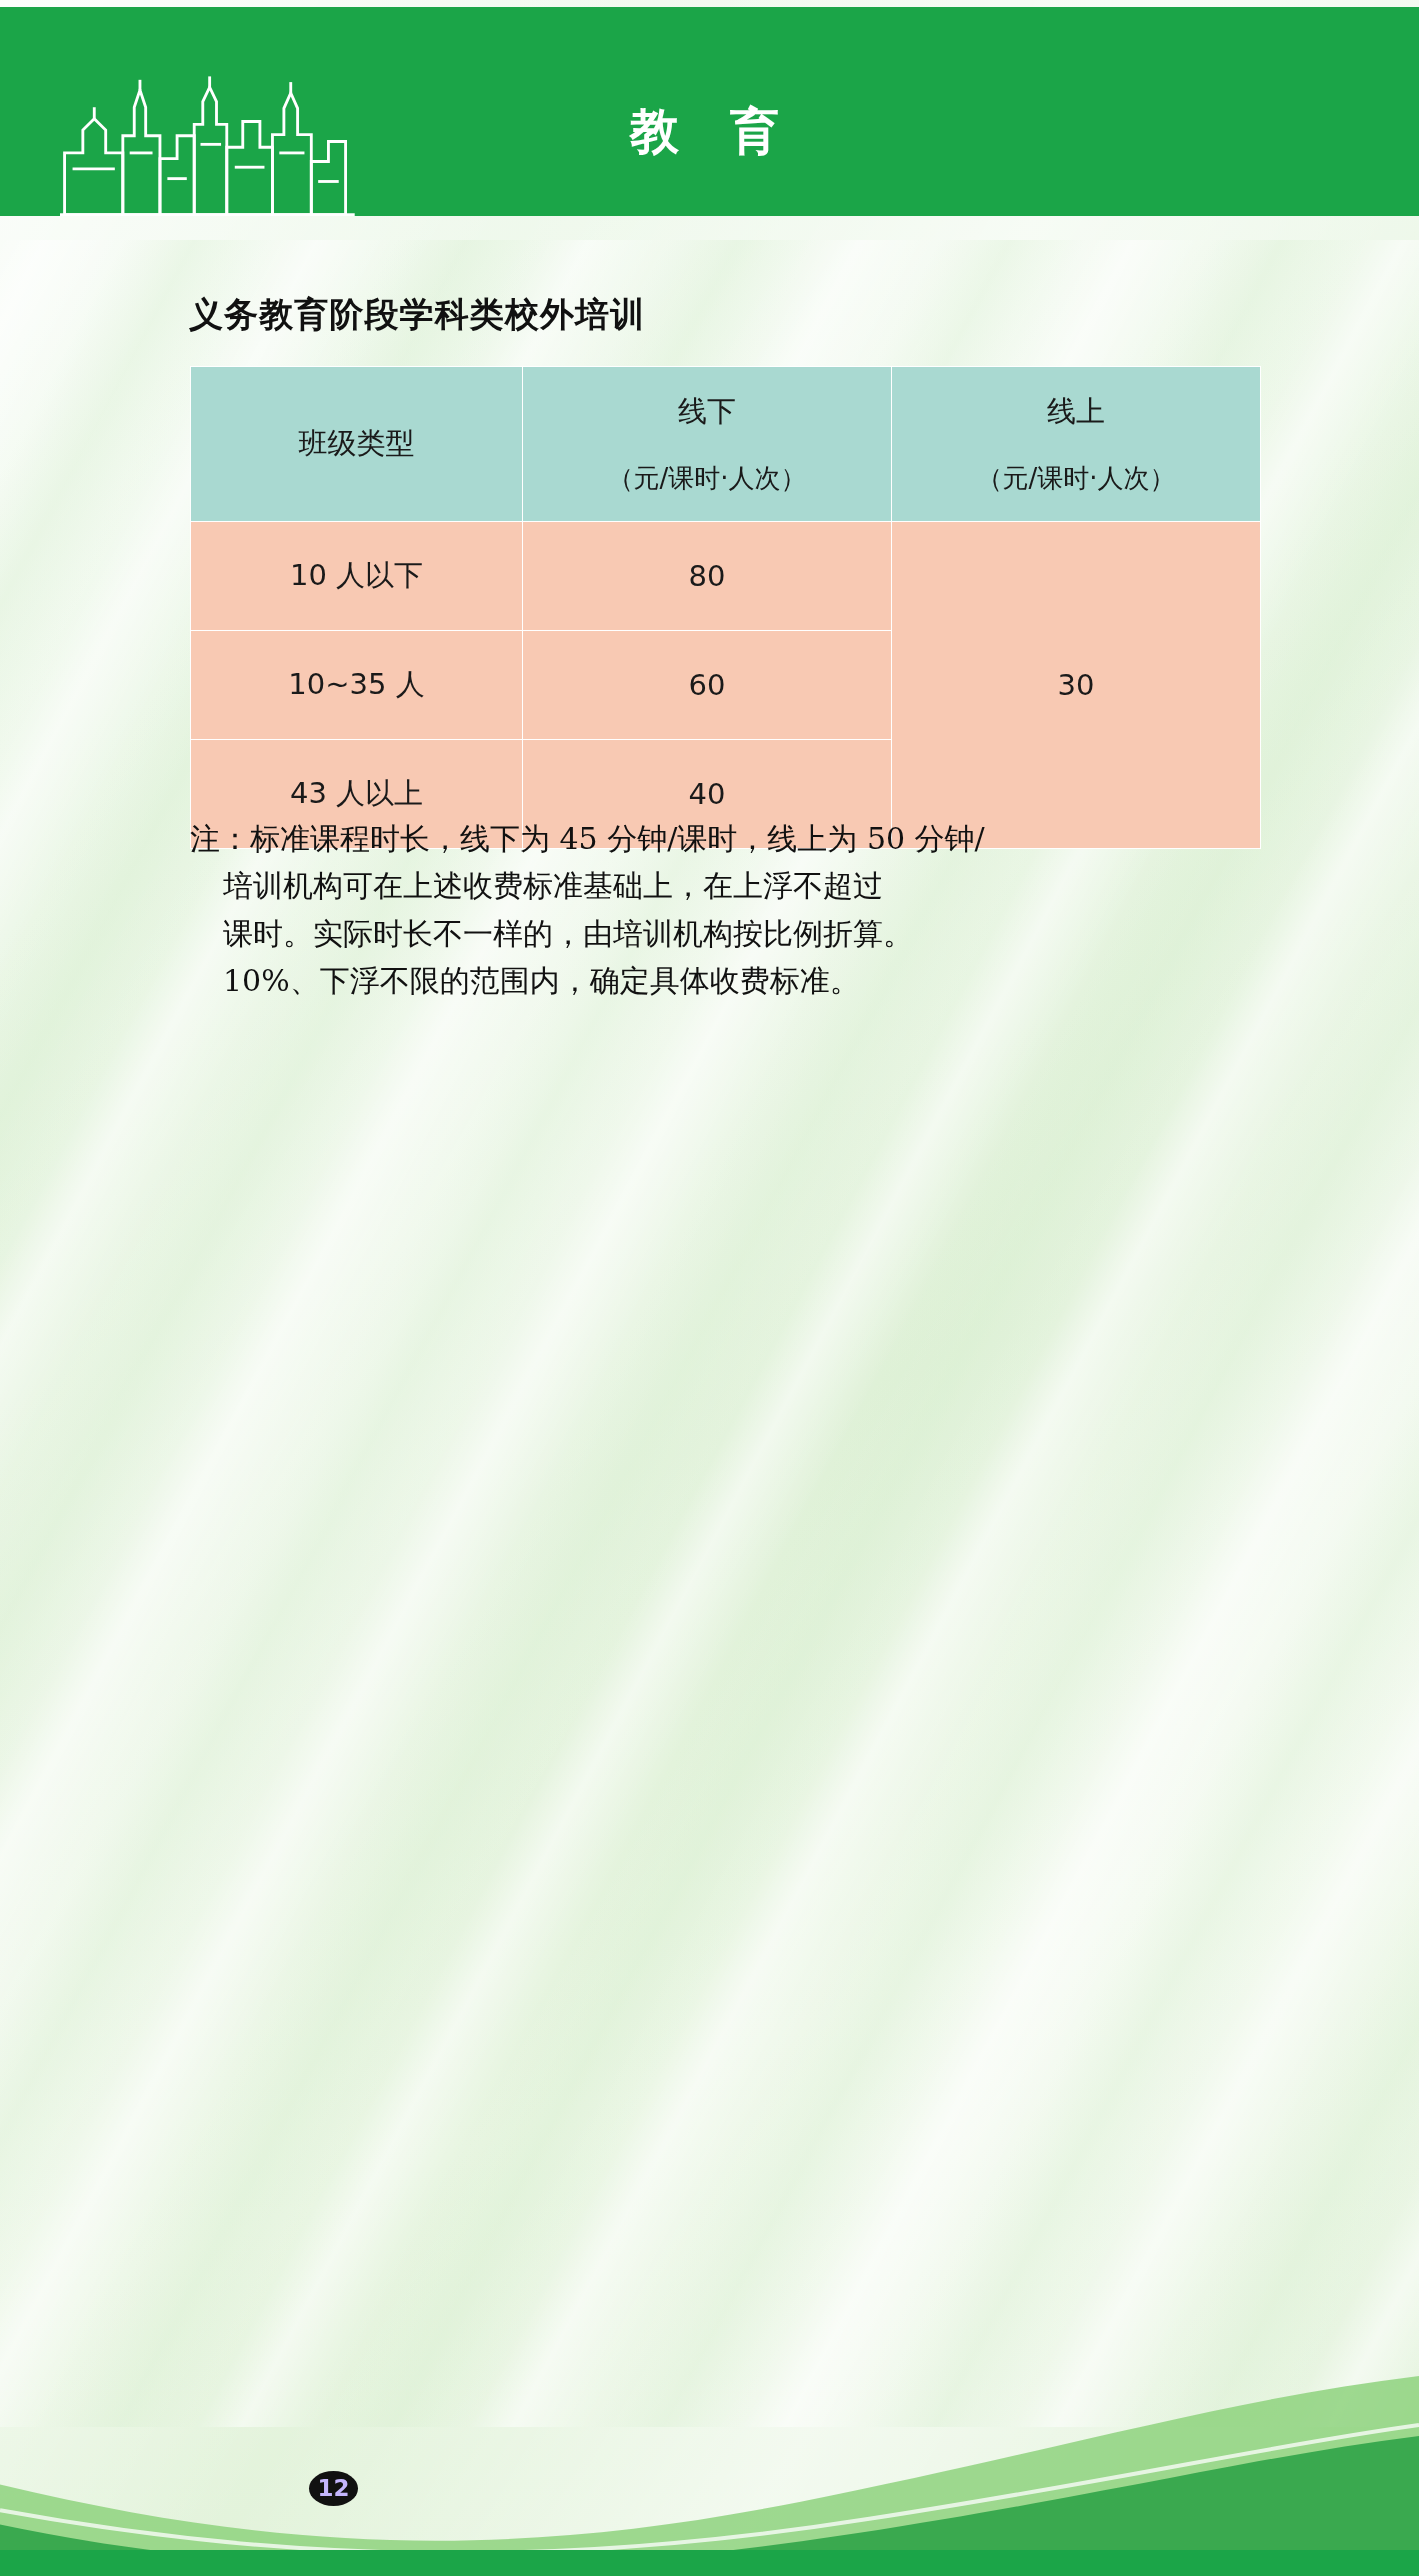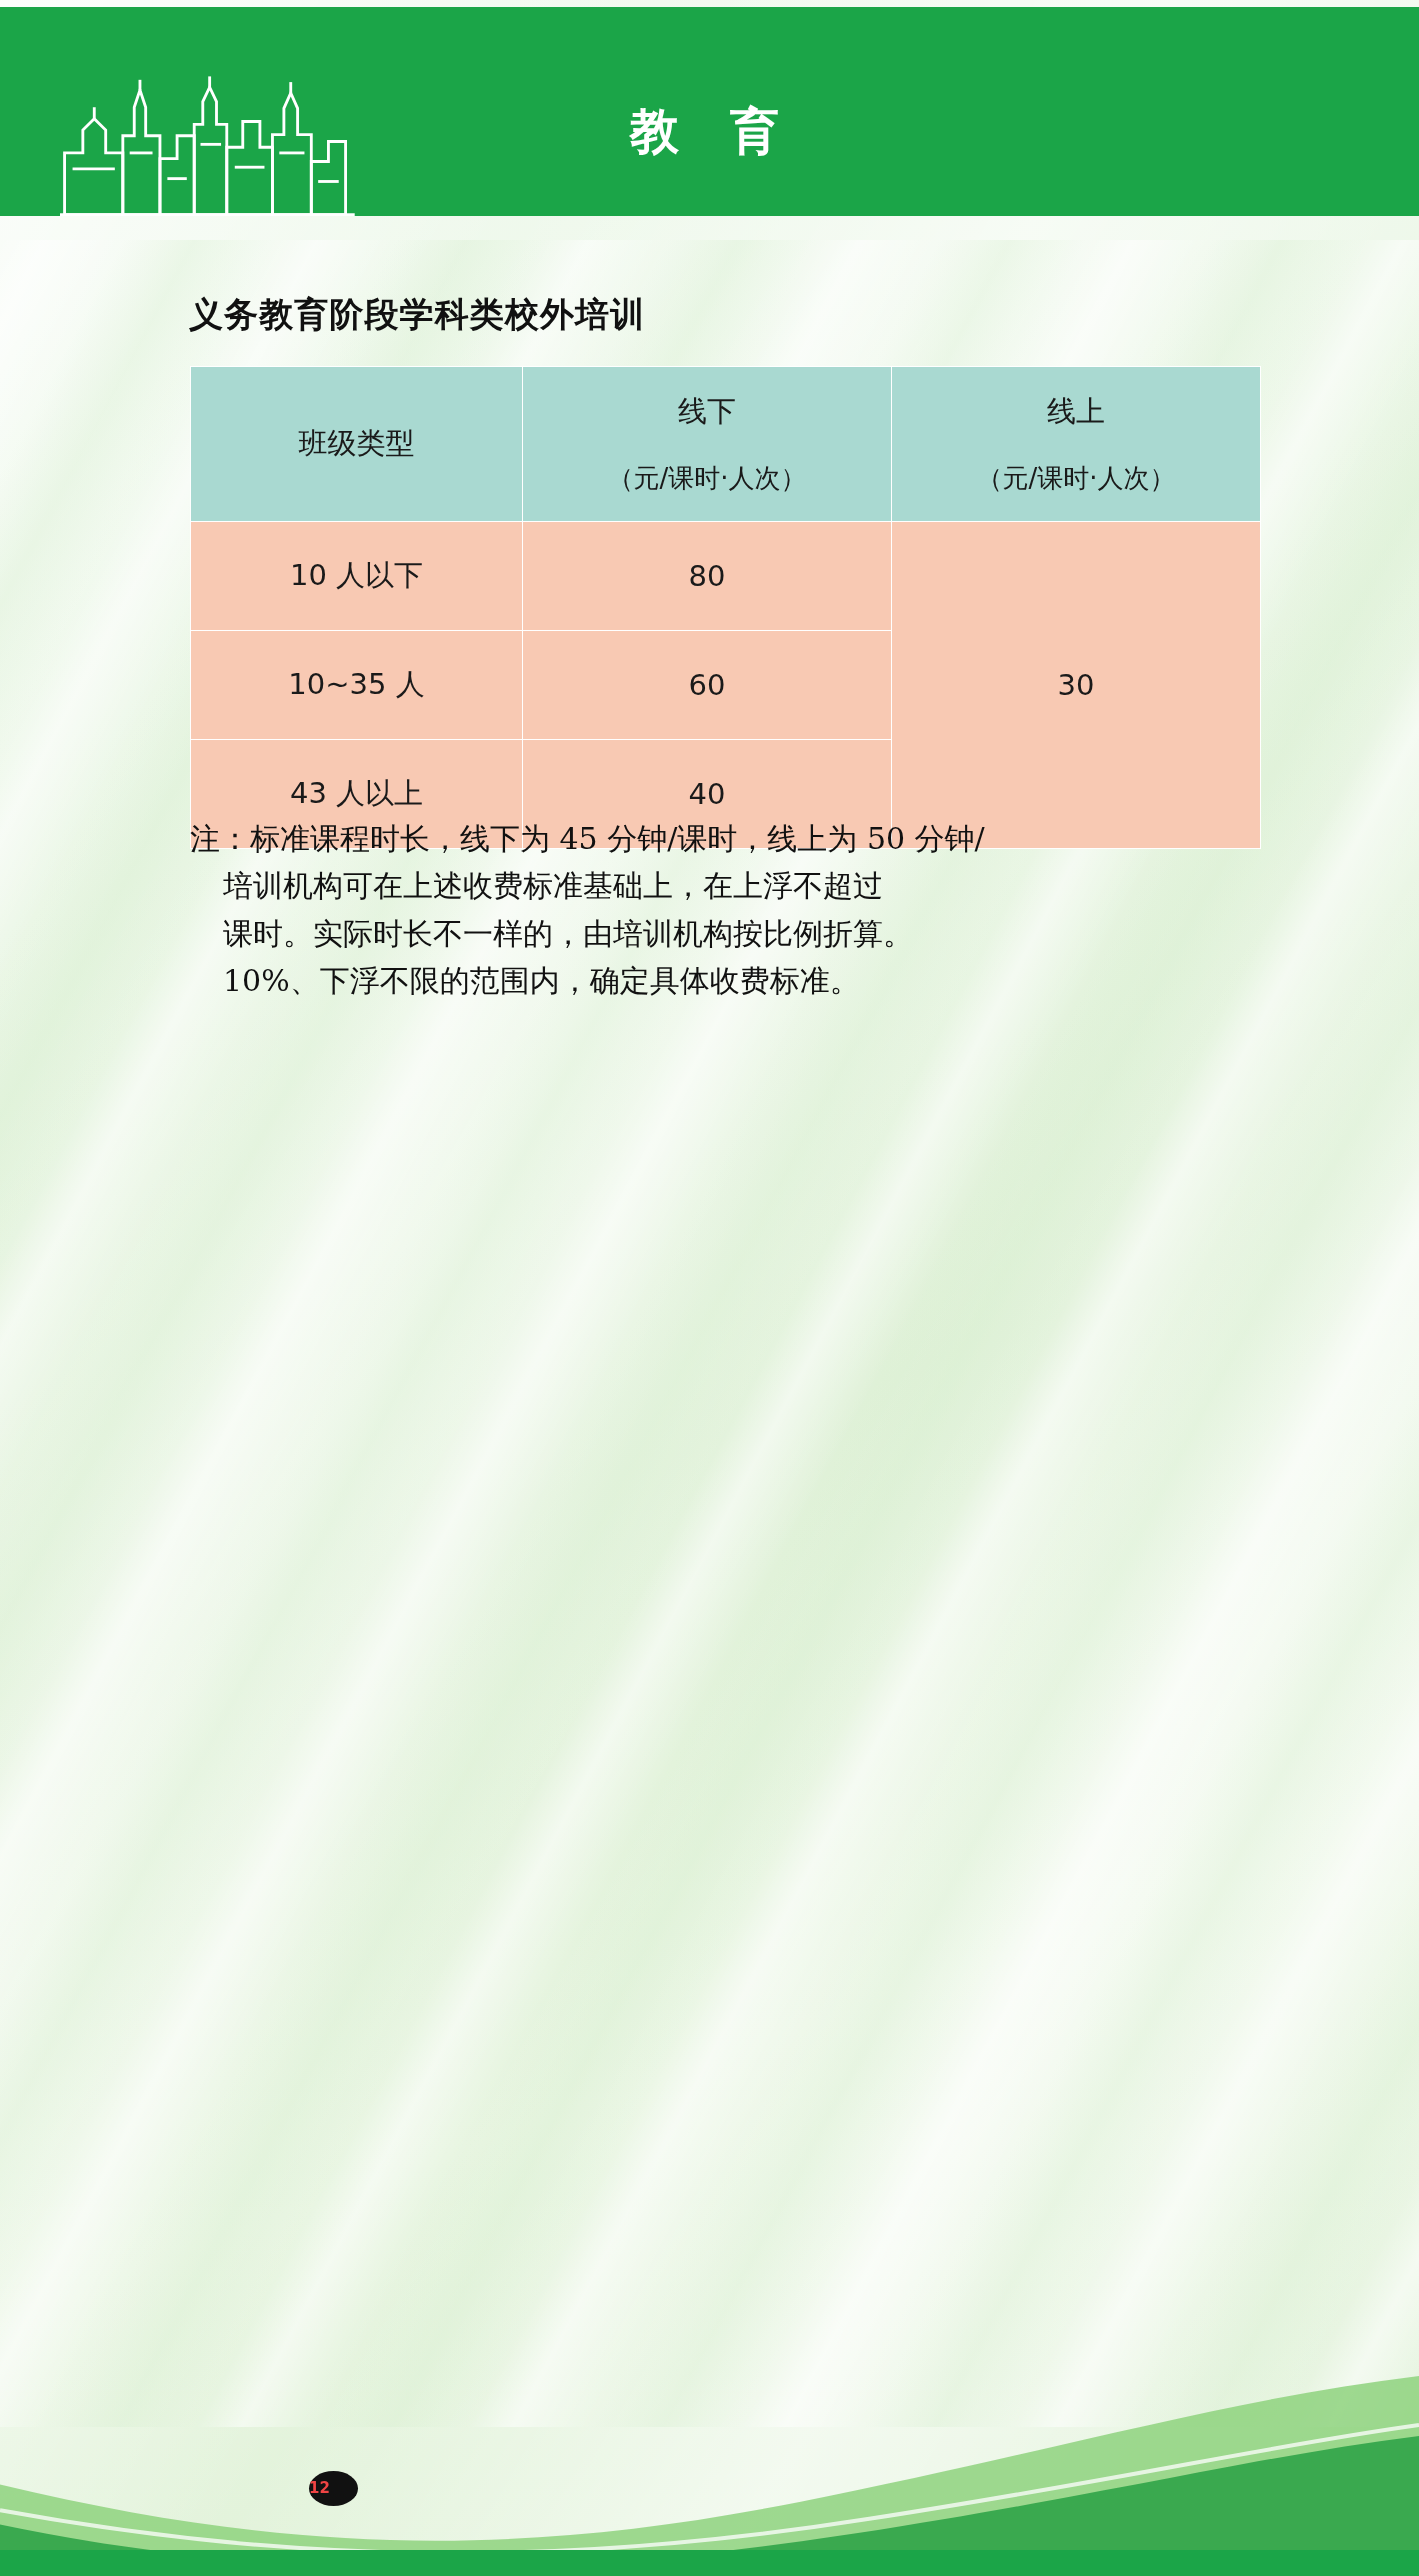--- a/index.html
+++ b/index.html
@@ -150,24 +150,25 @@
     overflow: hidden;
   }
   .page-number {
     position: absolute;
     left: 309px;
     bottom: 70px;
     width: 49px;
     height: 35px;
     background: #111111;
     border-radius: 50%;
-    color: #ef4444;
-    font-size: 15px;
+    color: #c4b5fd;
+    font-size: 23px;
     font-weight: bold;
     line-height: 35px;
+    text-align: center;
     font-family: "DejaVu Sans", "Liberation Sans", sans-serif;
     z-index: 5;
   }
   .bottom-bar {
     position: absolute;
     left: 0; bottom: 0;
     width: 1419px;
     height: 26px;
     background: #1ba548;
   }

